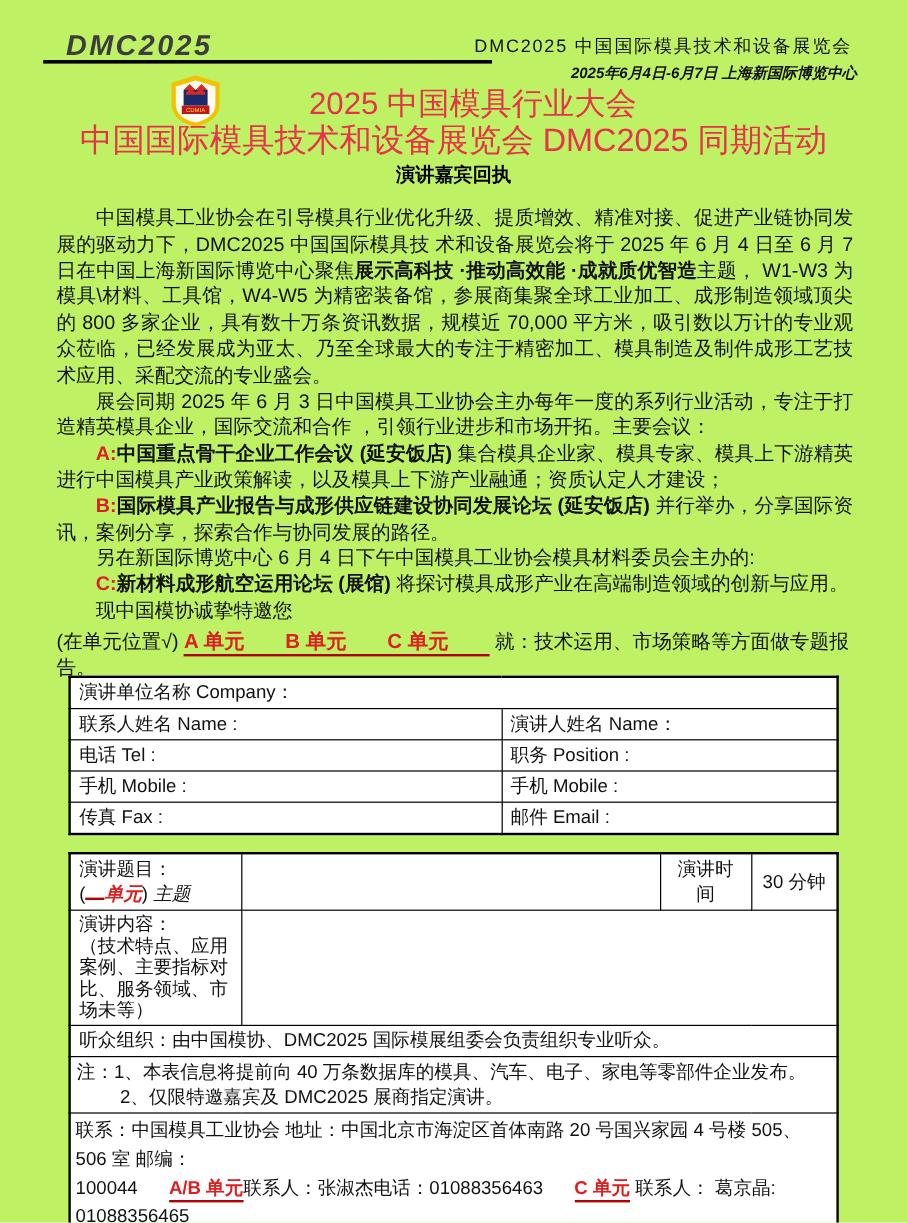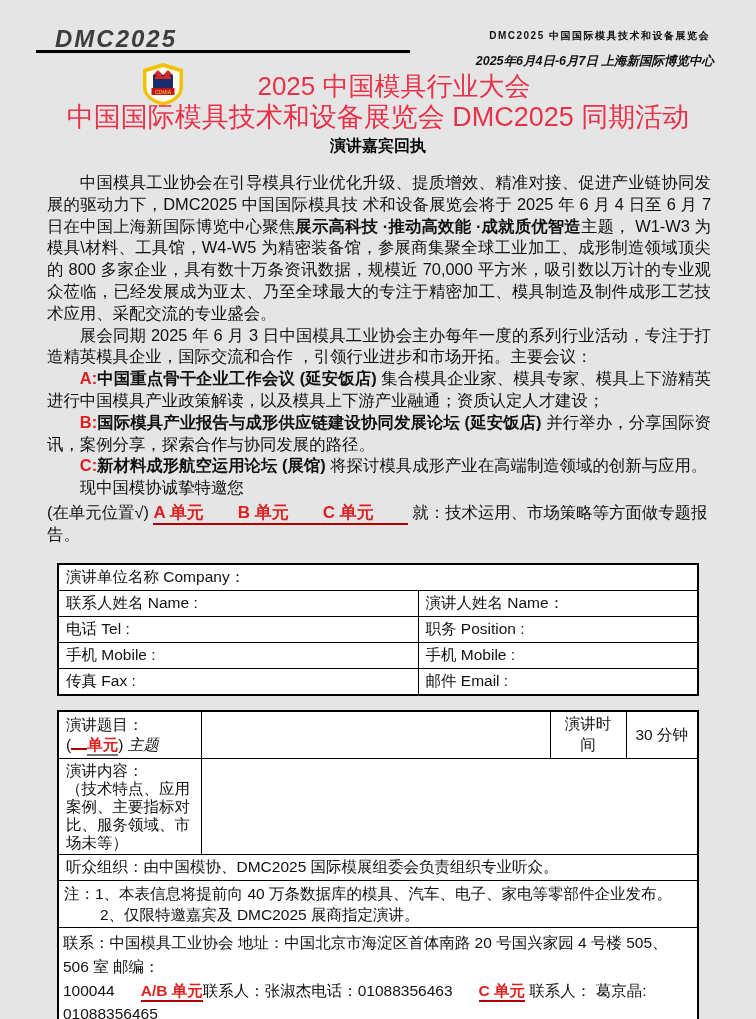--- a/index.html
+++ b/index.html
@@ -1,22 +1,22 @@
 <!DOCTYPE html>
 <html><head>
 <meta charset="utf-8">
 <style>
   html,body{margin:0;padding:0;background:#ffffff;}
-  .page{position:relative;width:756px;height:1019px;background:#e5e5e5;overflow:hidden;
+  .page{position:relative;width:756px;height:1019px;background:#bef264;overflow:hidden;
         font-family:"Liberation Sans",sans-serif;color:#1a1a1a;}
 
   
   .brand{position:absolute;left:55px;top:25px;font-size:24px;font-weight:bold;font-style:italic;
          letter-spacing:2px;color:#3d3d3d;}
-  .hdr1{position:absolute;top:29px;right:46px;font-size:10px;font-weight:700;letter-spacing:1.5px;color:#111;}
+  .hdr1{position:absolute;top:29px;right:46px;font-size:15px;font-weight:400;letter-spacing:1.5px;color:#111;}
   .hdr-rule{position:absolute;left:36px;top:50px;width:374px;height:3px;background:#000;}
   .hdr2{position:absolute;top:53px;right:42px;font-size:12.5px;font-weight:bold;color:#111;font-style:italic;}
 
   
   .logo{position:absolute;left:140px;top:62px;}
 
   
   .t1{position:absolute;left:16px;top:69px;width:756px;text-align:center;font-size:26px;color:#e8324a;}
   .t2{position:absolute;left:0;top:99px;width:756px;text-align:center;font-size:27px;color:#e8324a;}
   .t3{position:absolute;left:0;top:136px;width:756px;text-align:center;font-size:16px;font-weight:bold;color:#000;}
@@ -33,21 +33,21 @@
   table.tbl{position:absolute;left:57px;border-collapse:collapse;table-layout:fixed;
             font-size:15.5px;color:#111;background:#fff;}
   table.tbl td{border:1px solid #000;padding:2px 7px;vertical-align:middle;overflow:hidden;}
   table.tbl{border:2px solid #000;}
   .tbl1{top:563px;width:640px;}
   .tbl1 tr{height:26px;}
   .tbl2{top:710px;width:640px;}
   .cell-top{vertical-align:top !important;padding-top:3px !important;line-height:19px;}
   .cell-center{text-align:center;}
   .blank{display:inline-block;width:16px;border-bottom:2px solid #b30000;height:14px;}
-  .unit-red{color:#dd1f1f;font-weight:bold;border-bottom:2px solid #737373;padding-bottom:1px;}
+  .unit-red{color:#dd1f1f;font-weight:bold;border-bottom:2px solid #f9a8d4;padding-bottom:11px;font-style:italic;}
   .theme-italic{font-style:italic;}
   .notes-cell{line-height:21px;padding:2px 5px !important;}
   .notes-line2{margin-left:36px;}
   .contact-cell{line-height:23.8px;padding:3px 4px !important;font-size:15.5px;}
   .redline{color:#dd1f1f;font-weight:bold;border-bottom:2px solid #b30000;padding-bottom:1px;}
   .gap-lg{margin-left:26px;}
 </style>
 </head>
 <body>
 
@@ -70,20 +70,21 @@
 
   <div class="t1">2025 中国模具行业大会</div>
   <div class="t2">中国国际模具技术和设备展览会 DMC2025 同期活动</div>
   <div class="t3">演讲嘉宾回执</div>
 
   <div class="content">
     <p><span>中国模具工业协会在引导模具行业优化升级、提质增效、精准对接、促进产业链协同发展的驱动力下，DMC2025 中国国际模具技 术和设备展览会将于 2025 年 6 月 4 日至 6 月 7 日在中国上海新国际博览中心聚焦</span><b>展示高科技 ·推动高效能 ·成就质优智造</b><span>主题， W1-W3 为模具\材料、工具馆，W4-W5 为精密装备馆，参展商集聚全球工业加工、成形制造领域顶尖的 800 多家企业，具有数十万条资讯数据，规模近 70,000 平方米，吸引数以万计的专业观众莅临，已经发展成为亚太、乃至全球最大的专注于精密加工、模具制造及制件成形工艺技术应用、采配交流的专业盛会。</span></p>
     <p>展会同期 2025 年 6 月 3 日中国模具工业协会主办每年一度的系列行业活动，专注于打造精英模具企业，国际交流和合作 ，引领行业进步和市场开拓。主要会议：</p>
     <p><b class="red">A:</b><b>中国重点骨干企业工作会议 (延安饭店) </b><span>集合模具企业家、模具专家、模具上下游精英进行中国模具产业政策解读，以及模具上下游产业融通；资质认定人才建设；</span></p>
     <p><b class="red">B:</b><b>国际模具产业报告与成形供应链建设协同发展论坛 (延安饭店) </b><span>并行举办，分享国际资讯，案例分享，探索合作与协同发展的路径。</span></p>
+    <p>另在新国际博览中心 6 月 4 日下午中国模具工业协会模具材料委员会主办的:</p>
     <p><b class="red">C:</b><b>新材料成形航空运用论坛 (展馆) </b><span>将探讨模具成形产业在高端制造领域的创新与应用。</span></p>
     <p>现中国模协诚挚特邀您</p>
     <p class="units"><span>(在单元位置√) </span><span class="unit-options">A 单元　　B 单元　　C 单元　　</span><span> 就：技术运用、市场策略等方面做专题报告。</span></p>
   </div>
 
   <table class="tbl tbl1">
     <colgroup>
         <col style="width:360px">
         <col style="width:280px">
       </colgroup>

